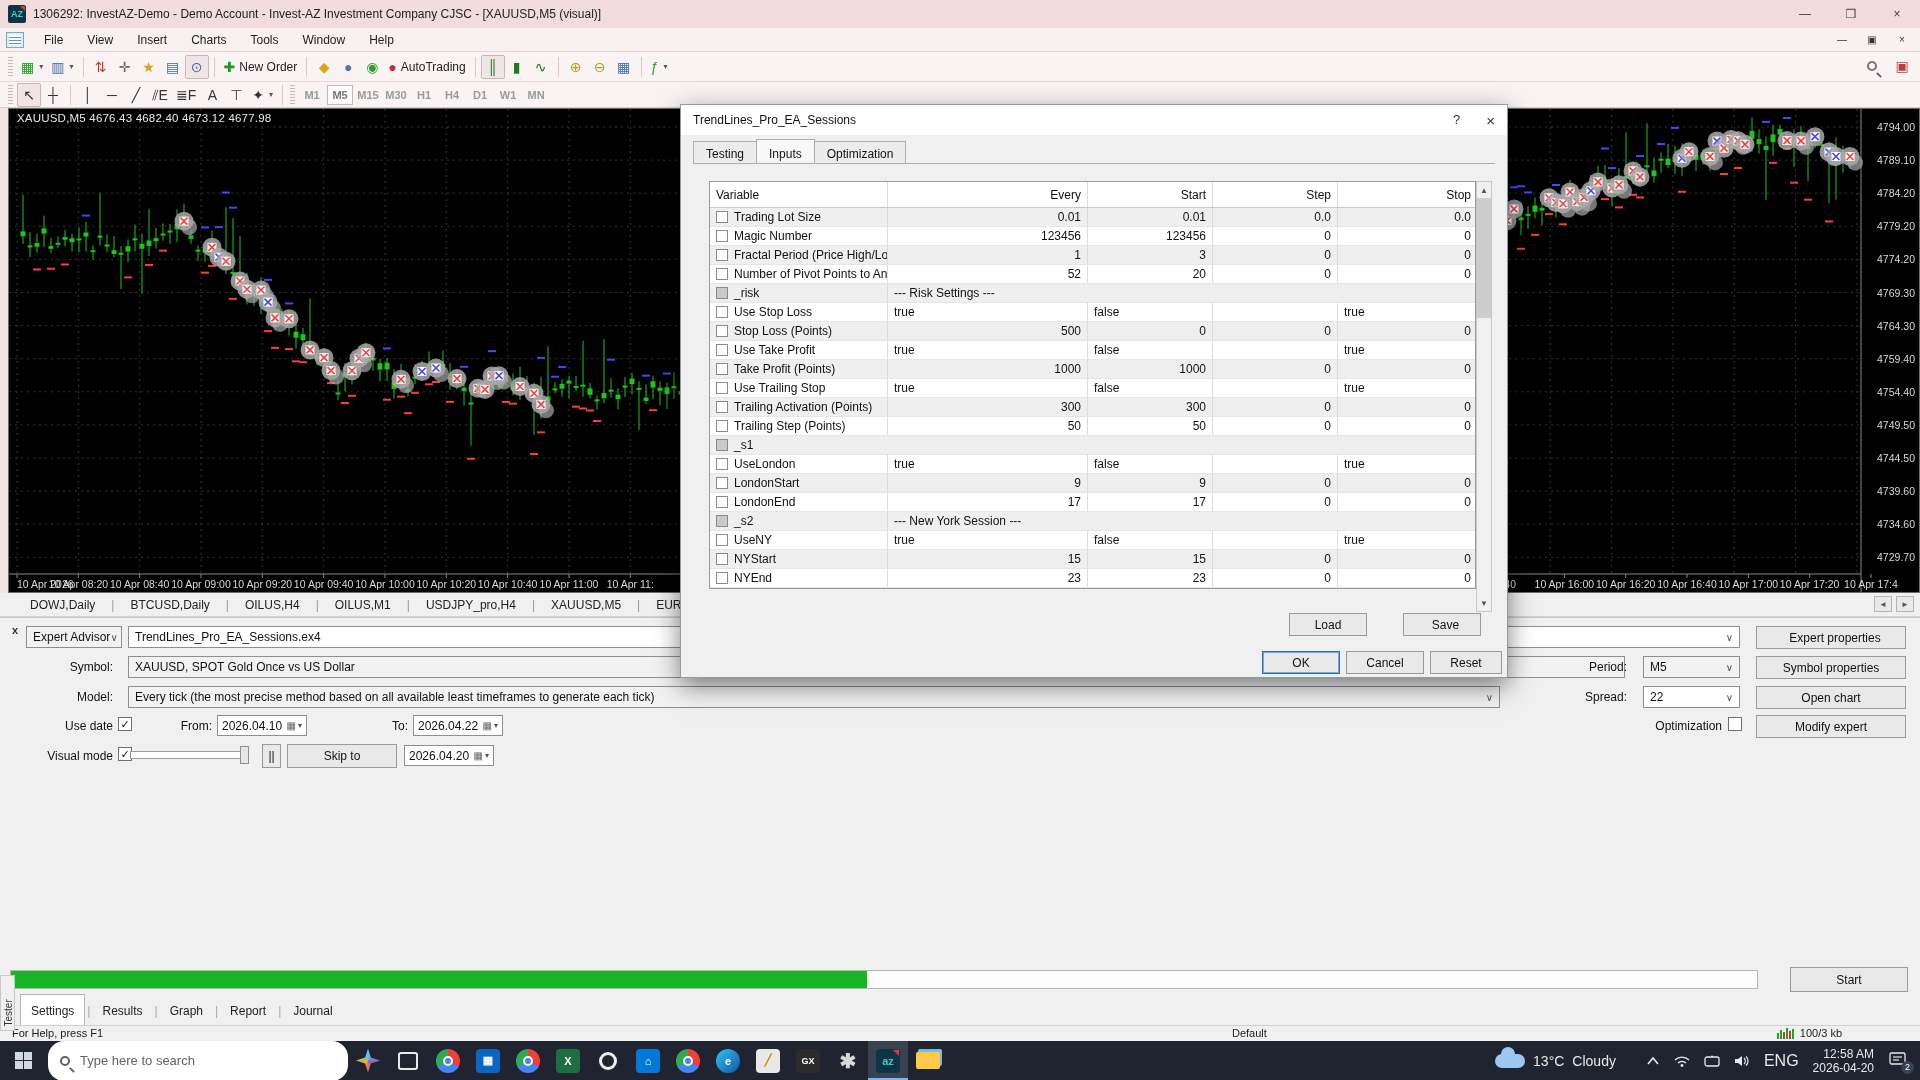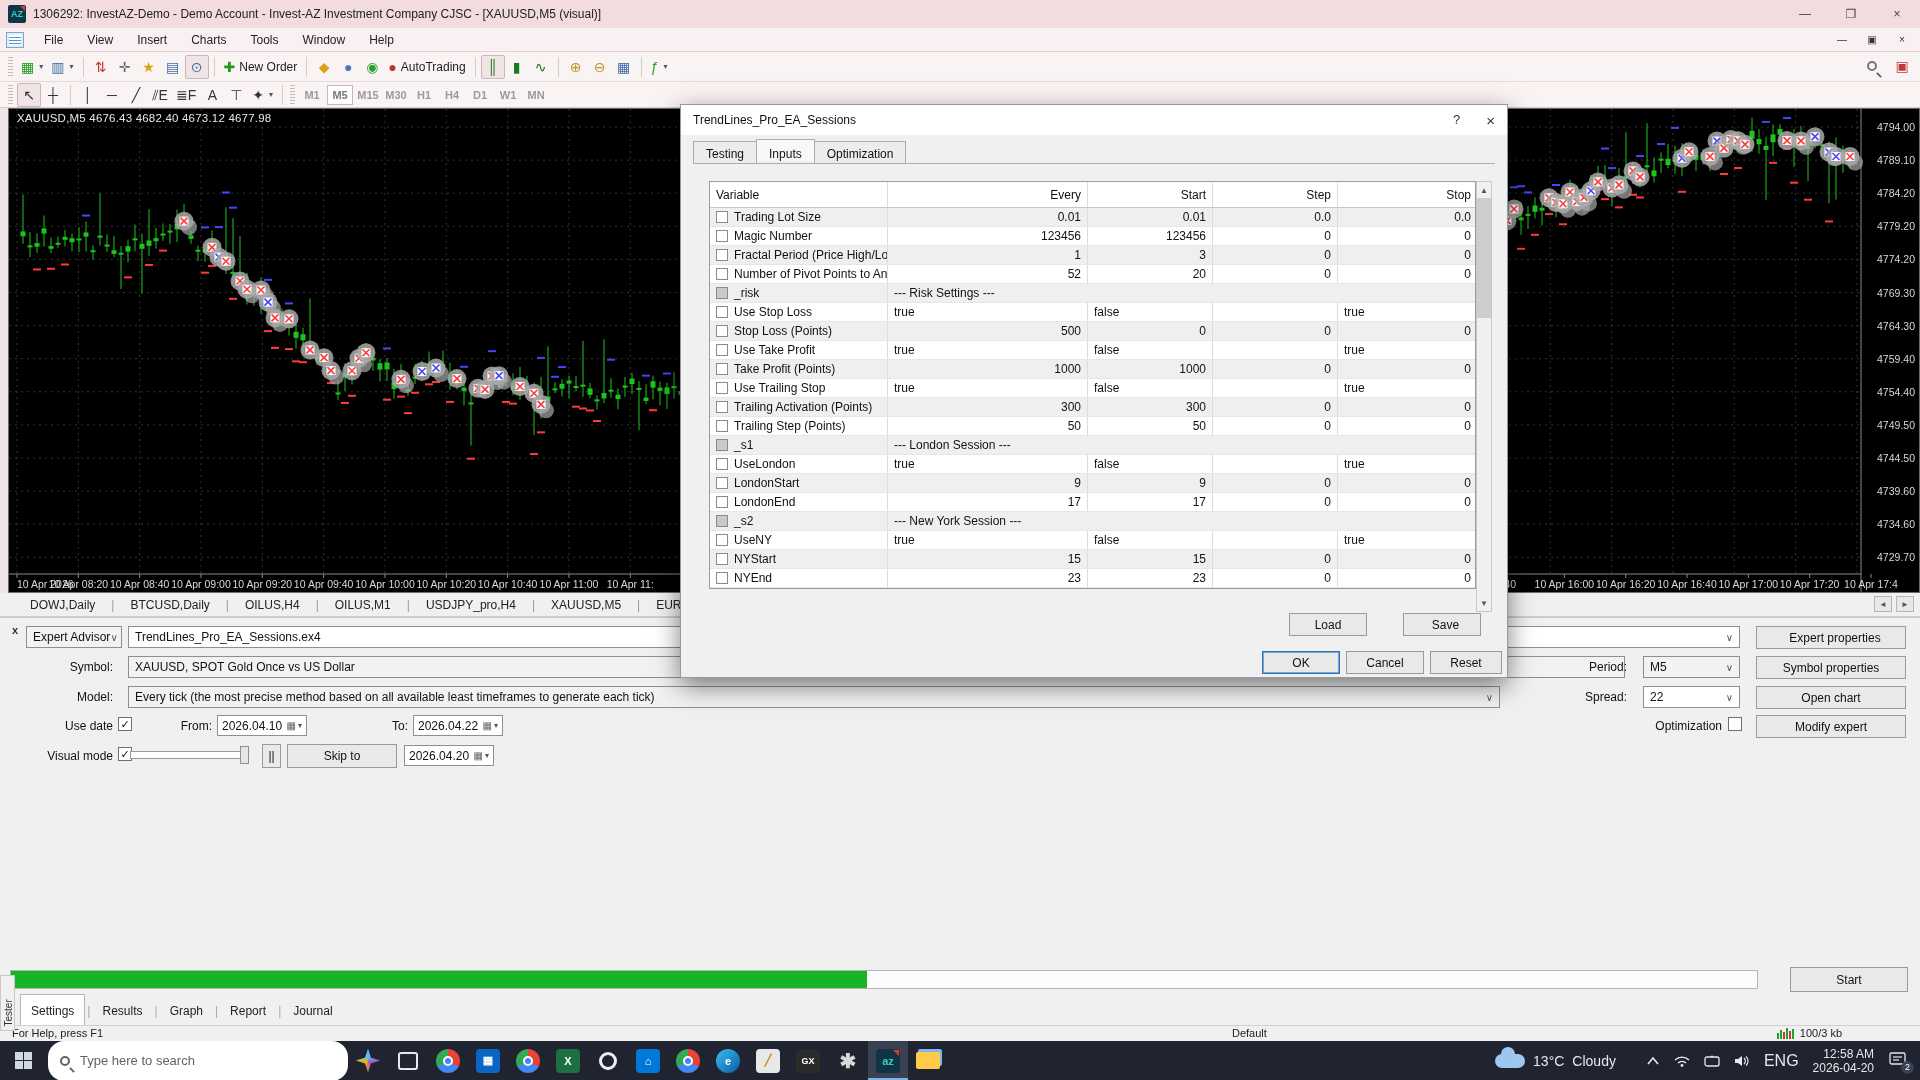--- a/index.html
+++ b/index.html
@@ -1747,21 +1747,20 @@
             <div class="td num">50</div>
             <div class="td num">50</div>
             <div class="td num">0</div>
             <div class="td num">0</div>
           </div>
           <div class="tr alt group">
             <div class="td varcell">
               <span class="cb gray"></span>
               <span>_s1</span>
             </div>
-            <div class="td">--- London Session ---</div>
           </div>
           <div class="tr">
             <div class="td varcell">
               <span class="cb"></span>
               <span>UseLondon</span>
             </div>
             <div class="td">true</div>
             <div class="td">false</div>
             <div class="td"></div>
             <div class="td">true</div>

